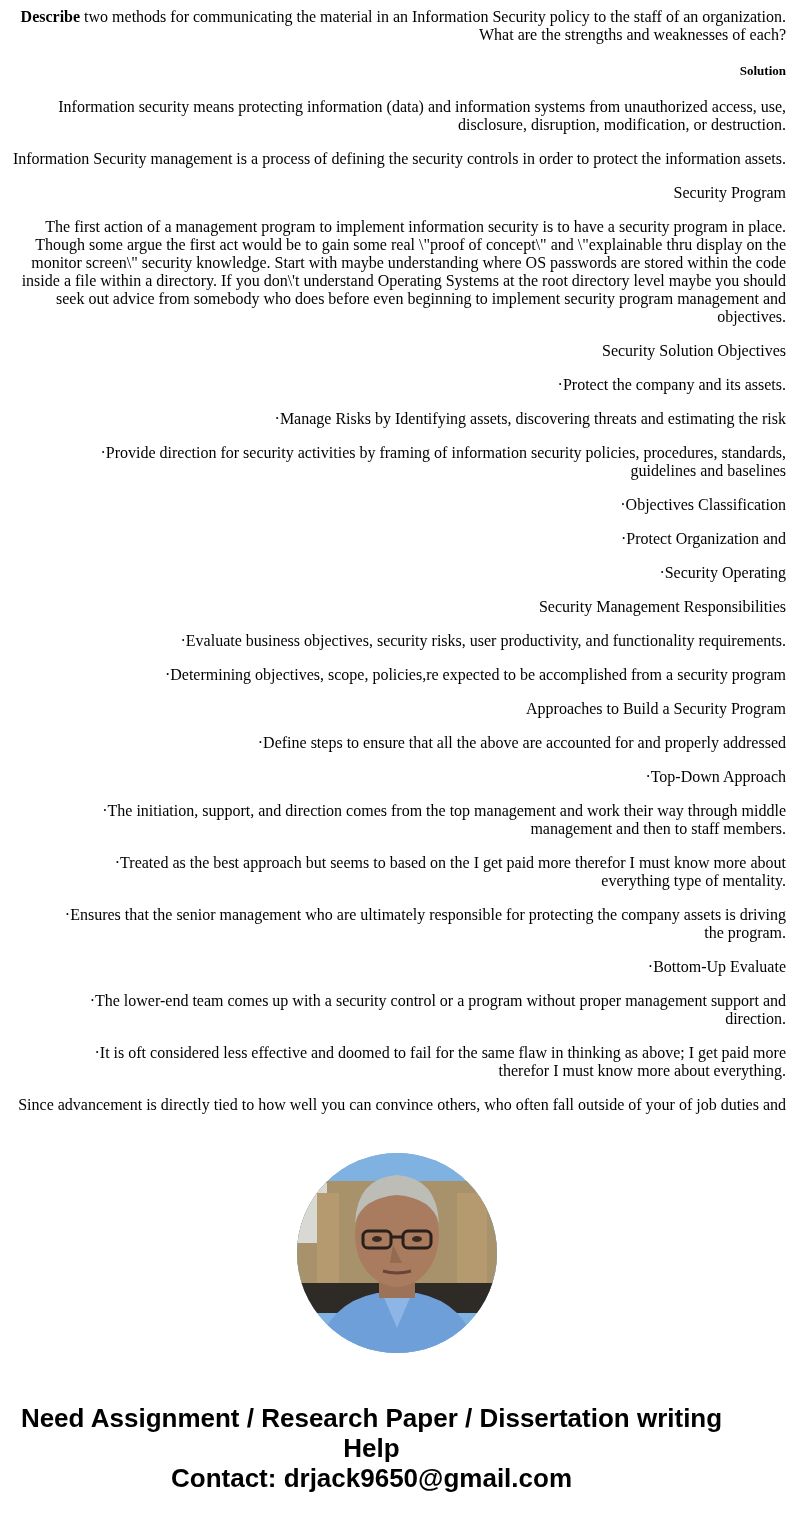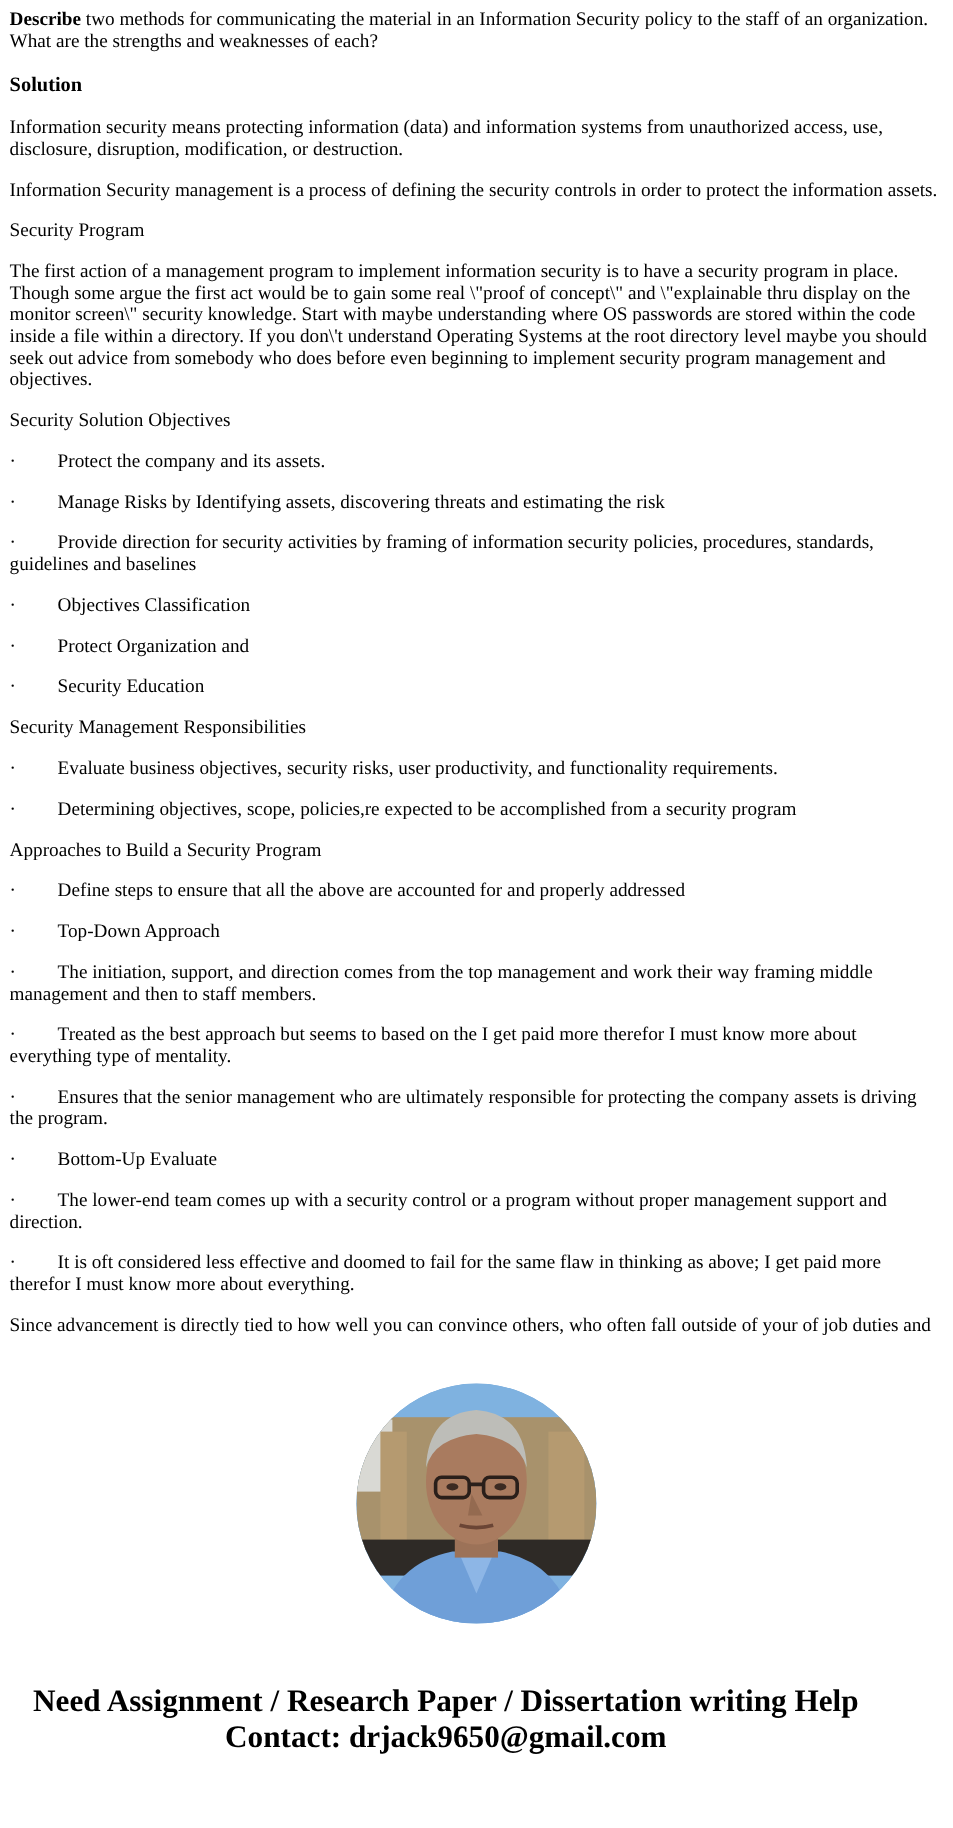--- a/index.html
+++ b/index.html
@@ -13,25 +13,26 @@
       font-size: 16px;
       line-height: 18px;
     }
     .content {
       position: absolute;
       left: 8px;
       top: 8px;
       width: 778px;
       height: 1114px;
       overflow: hidden;
+      text-align: right;
     }
     .content p { margin: 0 0 16px 0; }
     .content h3 {
       margin: 16px 0 16px 0;
-      font-size: 17px;
+      font-size: 13px;
       line-height: 22px;
       font-weight: bold;
     }
     .bullet { display: inline-block; width: 40px; }
     .question b { font-weight: bold; }
     .avatar {
       position: absolute;
       left: 297px;
       top: 1153px;
       width: 200px;
@@ -40,21 +41,21 @@
       overflow: hidden;
       background: #6fa3d6;
     }
     .avatar svg { display: block; }
     .promo {
       position: absolute;
       left: 0;
       top: 1403px;
       width: 743px;
       text-align: center;
-      font-family: Liberation Serif, serif;
+      font-family: Liberation Sans, sans-serif;
       font-weight: bold;
       font-size: 26px;
       line-height: 30px;
       color: #000;
     }
   </style>
 </head>
 <body>
 
 <div class="content">
@@ -66,32 +67,32 @@
   <p>Information Security management is a process of defining the security controls in order to protect the information assets.</p>
   <p>Security Program</p>
   <p>The first action of a management program to implement information security is to have a security program in place. Though some argue the first act would be to gain some real \"proof of concept\" and \"explainable thru display on the monitor screen\" security knowledge. Start with maybe understanding where OS passwords are stored within the code inside a file within a directory. If you don\'t understand Operating Systems at the root directory level maybe you should seek out advice from somebody who does before even beginning to implement security program management and objectives.</p>
   <p>Security Solution Objectives</p>
 
   <p><span class="bullet">·</span><span>Protect the company and its assets.</span></p>
   <p><span class="bullet">·</span><span>Manage Risks by Identifying assets, discovering threats and estimating the risk</span></p>
   <p><span class="bullet">·</span><span>Provide direction for security activities by framing of information security policies, procedures, standards, guidelines and baselines</span></p>
   <p><span class="bullet">·</span><span>Objectives Classification</span></p>
   <p><span class="bullet">·</span><span>Protect Organization and</span></p>
-  <p><span class="bullet">·</span><span>Security Education</span></p>
+  <p><span class="bullet">·</span><span>Security Operating</span></p>
 
   <p>Security Management Responsibilities</p>
 
   <p><span class="bullet">·</span><span>Evaluate business objectives, security risks, user productivity, and functionality requirements.</span></p>
   <p><span class="bullet">·</span><span>Determining objectives, scope, policies,re expected to be accomplished from a security program</span></p>
   <p>Approaches to Build a Security Program</p>
 
   <p><span class="bullet">·</span><span>Define steps to ensure that all the above are accounted for and properly addressed</span></p>
 
   <p><span class="bullet">·</span><span>Top-Down Approach</span></p>
-  <p><span class="bullet">·</span><span>The initiation, support, and direction comes from the top management and work their way framing middle management and then to staff members.</span></p>
+  <p><span class="bullet">·</span><span>The initiation, support, and direction comes from the top management and work their way through middle management and then to staff members.</span></p>
   <p><span class="bullet">·</span><span>Treated as the best approach but seems to based on the I get paid more therefor I must know more about everything type of mentality.</span></p>
   <p><span class="bullet">·</span><span>Ensures that the senior management who are ultimately responsible for protecting the company assets is driving the program.</span></p>
   <p><span class="bullet">·</span><span>Bottom-Up Evaluate</span></p>
   <p><span class="bullet">·</span><span>The lower-end team comes up with a security control or a program without proper management support and direction.</span></p>
   <p><span class="bullet">·</span><span>It is oft considered less effective and doomed to fail for the same flaw in thinking as above; I get paid more therefor I must know more about everything.</span></p>
 
   <p>Since advancement is directly tied to how well you can convince others, who often fall outside of your of job duties and</p>
 </div>
 
 <div class="avatar">

